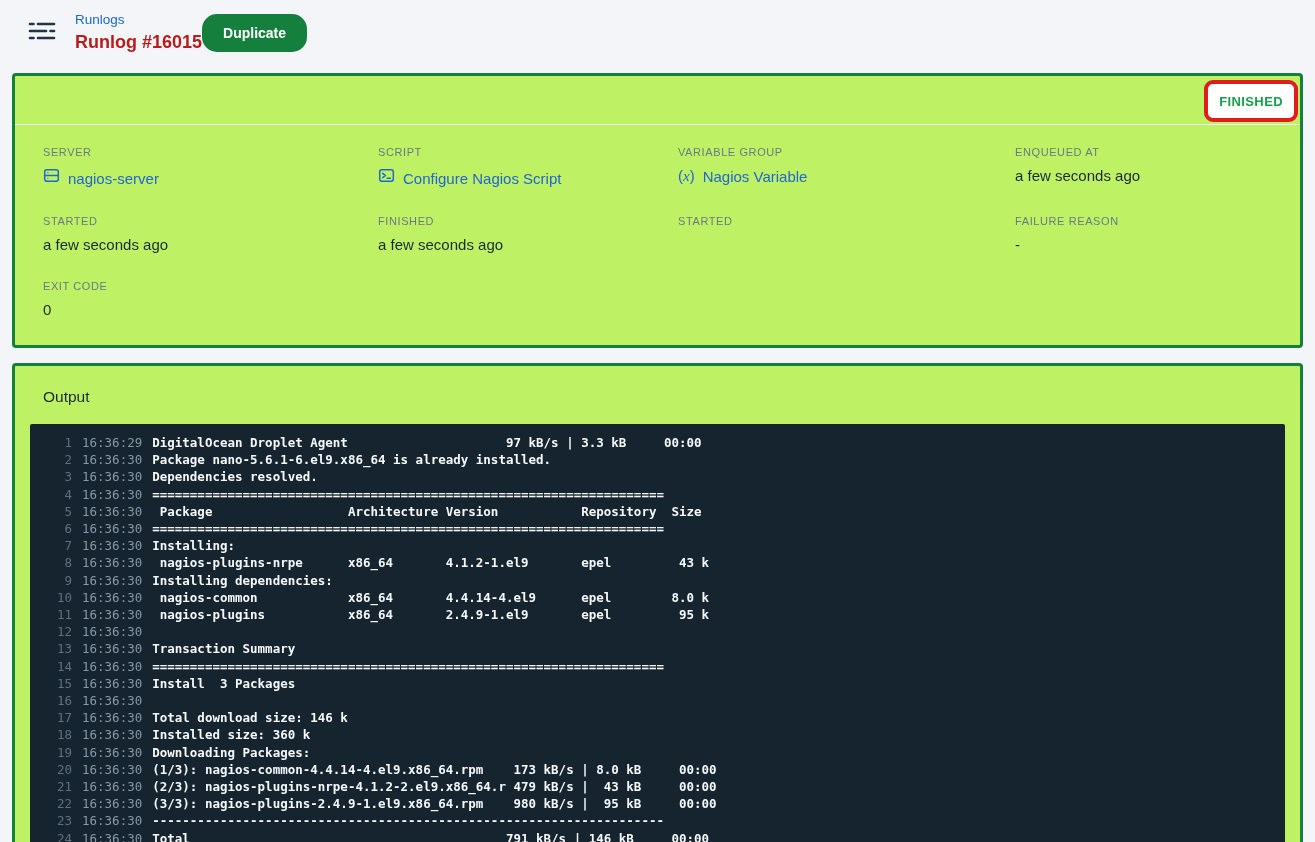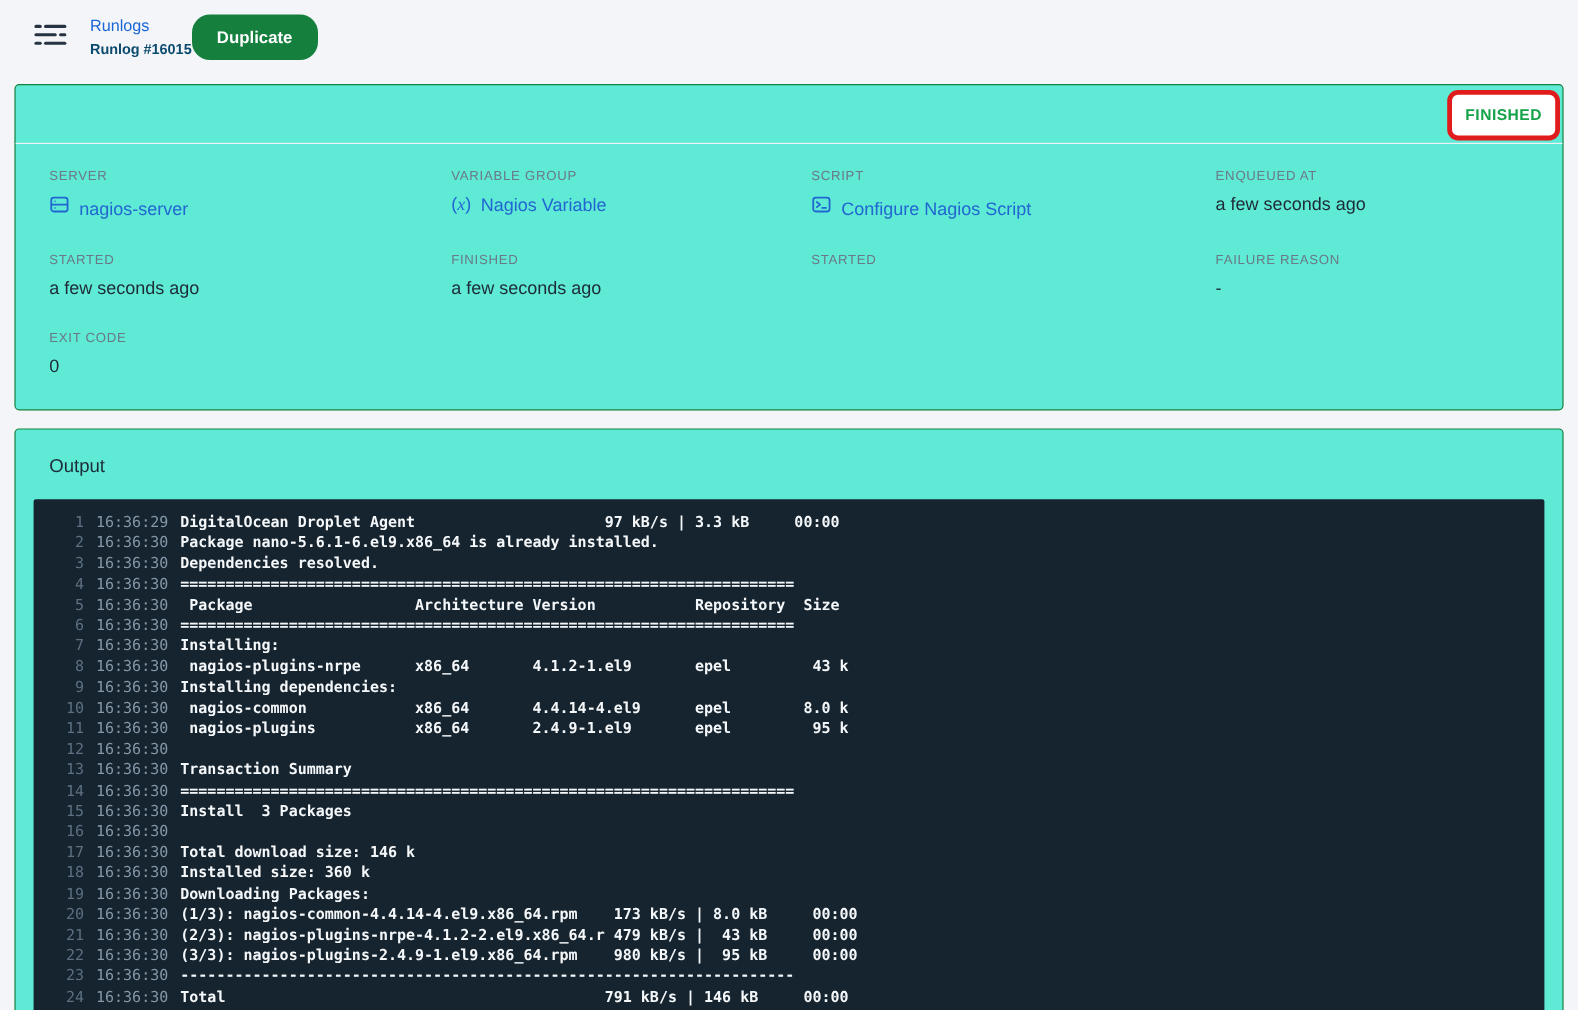--- a/index.html
+++ b/index.html
@@ -7,28 +7,28 @@
   body {
     width:1315px; height:842px; overflow:hidden;
     background:#f3f5f8;
     font-family:"Liberation Sans", sans-serif;
     color:#1e2a38;
   }
   
   .topbar { display:flex; align-items:center; padding:12px 8px 12px 27px; }
   .topbar-left { display:flex; align-items:center; gap:18px; }
   .crumb { display:block; color:#1a66d6; font-size:13.5px; text-decoration:none; margin-bottom:5px; cursor:pointer; }
-  .page-title { margin:0; font-size:12px; font-weight:700; color:#0c4a6e; }
+  .page-title { margin:0; font-size:18px; font-weight:700; color:#b91c1c; }
   .btn-primary {
     background:#15803d; color:#fff; border:none; border-radius:15px;
     font-family:"Liberation Sans", sans-serif;
     font-size:14px; font-weight:700; padding:11px 21px; cursor:pointer;
   }
   
-  .card { background:#5eead4; border:1px solid #15803d; border-radius:4px; margin:0 12px; }
+  .card { background:#bef264; border:3px solid #15803d; border-radius:4px; margin:0 12px; }
   .details-card { position:relative; margin-top:8px; }
   .card-header { height:49px; border-bottom:1px solid #eef1f5; }
   .status-box {
     position:absolute; top:4px; right:2px;
     border:4px solid #e01c1c; border-radius:9px; padding:8px 11px; background:#fff;
   }
   .status-text { color:#16a34a; font-size:13px; font-weight:700; letter-spacing:0.4px; }
   
   .fields-grid { display:grid; grid-template-columns:335px 300px 337px 1fr; row-gap:27px; padding:21px 28px 27px; }
   .field-label { font-size:11px; color:#6b7887; letter-spacing:0.6px; margin-bottom:9px; }
@@ -81,32 +81,32 @@
   <div class="fields-grid" id="fields-grid">
       <div class="field"><div class="field-label">SERVER</div><a class="field-link">
           <span><svg width="17" height="17" viewBox="0 0 16 16" fill="none" stroke="#2166d1" stroke-width="1.4">
               <rect x="1.6" y="2.6" width="12.8" height="10.8" rx="2"></rect>
               <line x1="1.6" y1="8" x2="14.4" y2="8"></line>
               <circle cx="4.6" cy="5.3" r="0.6" fill="#2166d1" stroke="none"></circle>
               <circle cx="4.6" cy="10.7" r="0.6" fill="#2166d1" stroke="none"></circle>
             </svg></span>
           <span>nagios-server</span>
         </a></div>
-      <div class="field"><div class="field-label">VARIABLE GROUP</div><a class="field-link">
-          <span><span class="varicon">(<i>x</i>)</span></span>
-          <span>Nagios Variable</span>
-        </a></div>
       <div class="field"><div class="field-label">SCRIPT</div><a class="field-link">
           <span><svg width="17" height="17" viewBox="0 0 16 16" fill="none" stroke="#2166d1" stroke-width="1.4" stroke-linecap="round" stroke-linejoin="round">
               <rect x="1.6" y="2.6" width="12.8" height="10.8" rx="2"></rect>
               <polyline points="4.4,6 7,8 4.4,10"></polyline>
               <line x1="8.6" y1="10.6" x2="11.6" y2="10.6"></line>
             </svg></span>
           <span>Configure Nagios Script</span>
         </a></div>
+      <div class="field"><div class="field-label">VARIABLE GROUP</div><a class="field-link">
+          <span><span class="varicon">(<i>x</i>)</span></span>
+          <span>Nagios Variable</span>
+        </a></div>
       <div class="field">
         <div class="field-label">ENQUEUED AT</div>
         <div class="field-value">a few seconds ago</div>
       </div>
       <div class="field">
         <div class="field-label">STARTED</div>
         <div class="field-value">a few seconds ago</div>
       </div>
       <div class="field">
         <div class="field-label">FINISHED</div>

